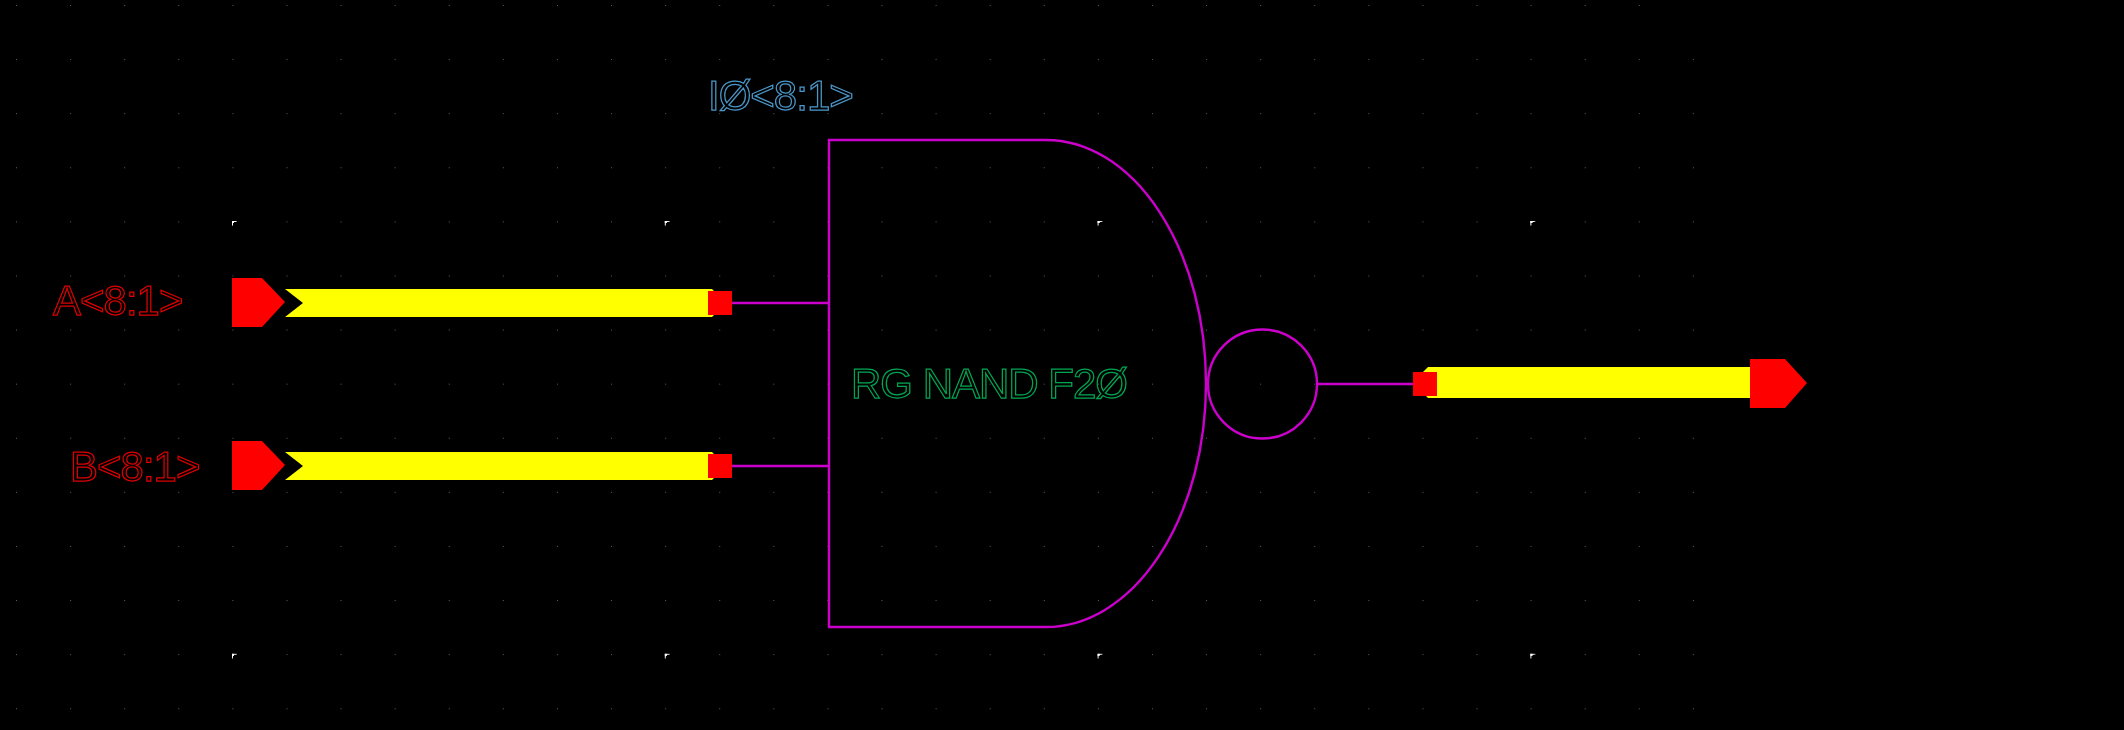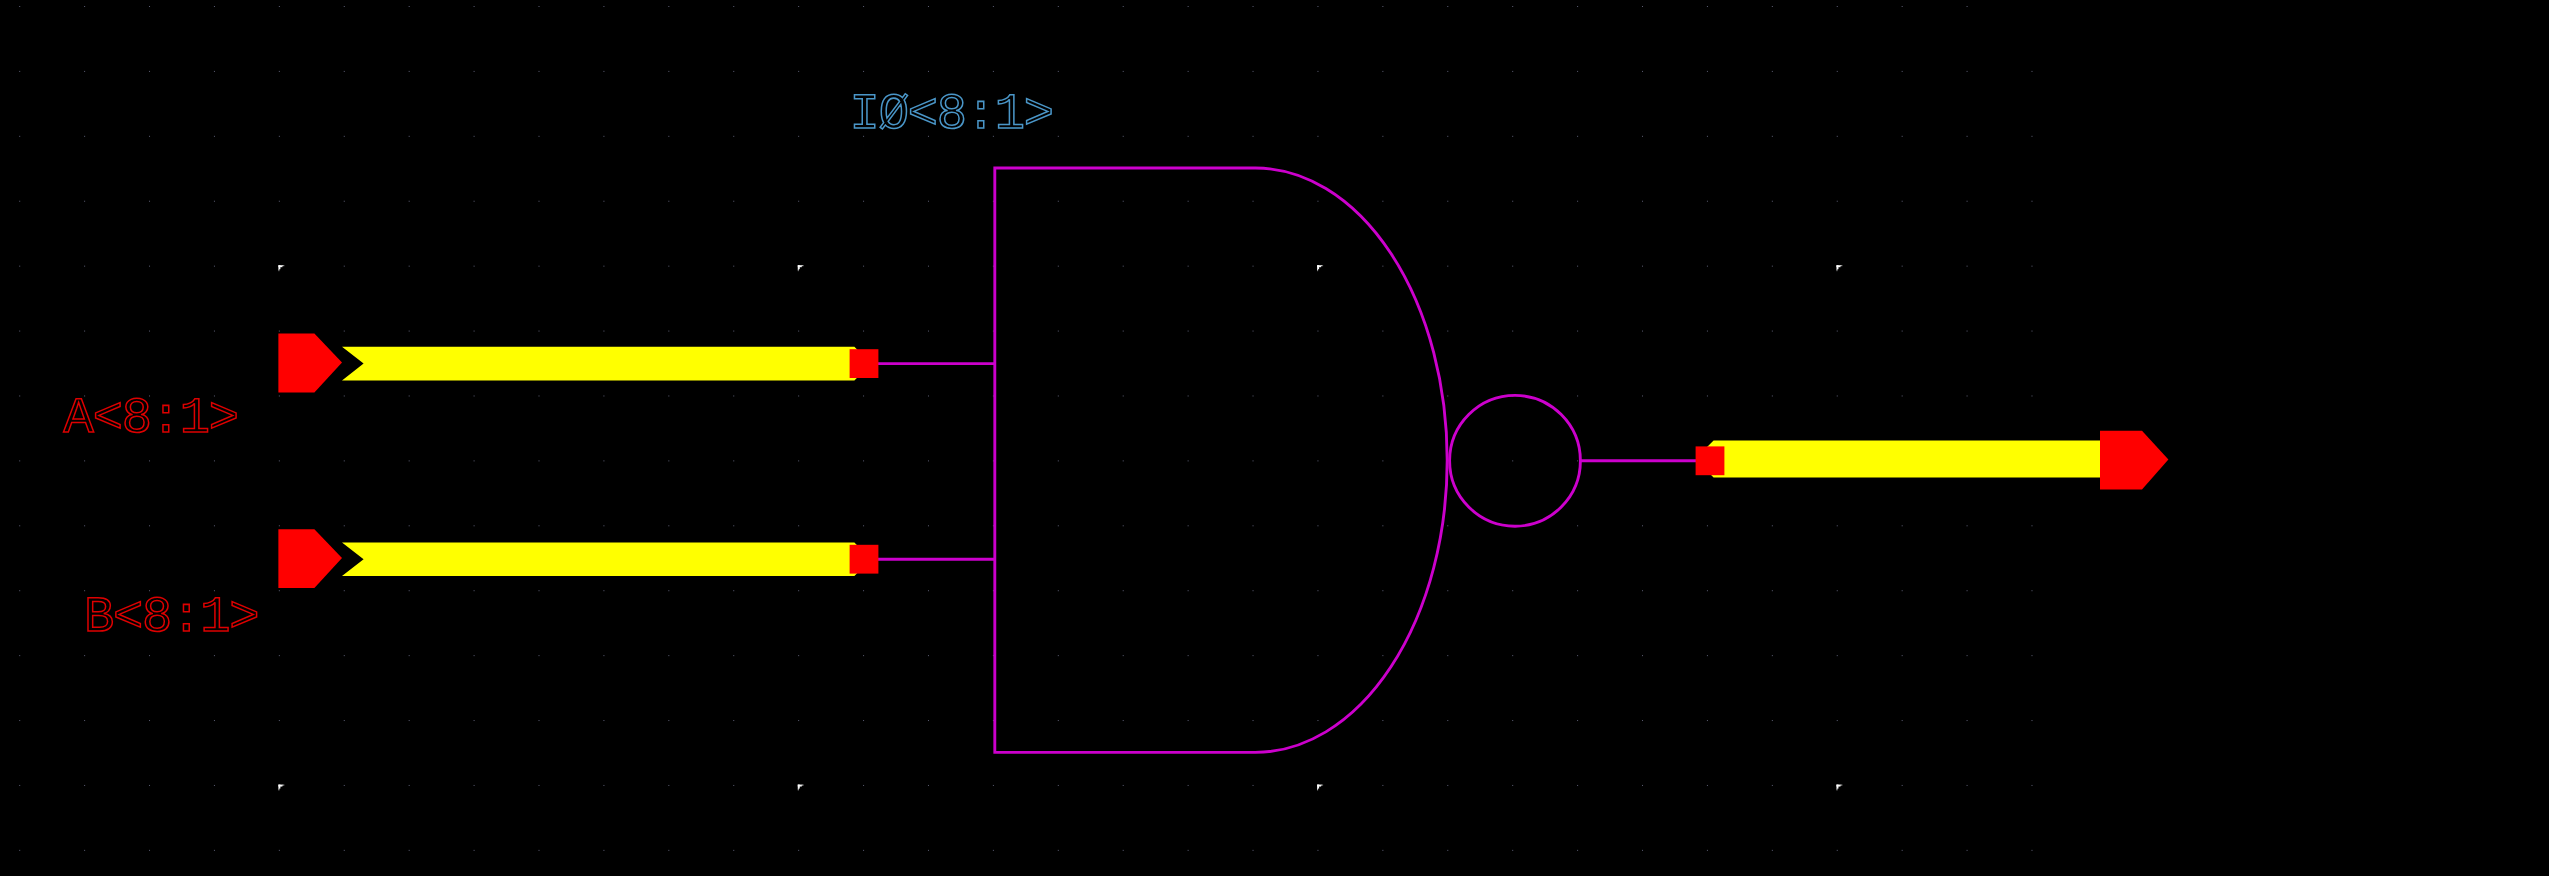--- a/index.html
+++ b/index.html
@@ -16,21 +16,21 @@
     height: 730px;
     background-color: #000000;
     
     background-image:
       radial-gradient(ellipse 1.7px 4.8px at 0 0, rgba(255,255,255,0.97) 97%, rgba(255,255,255,0) 100%),
       radial-gradient(ellipse 4.8px 1.7px at 0 0, rgba(255,255,255,0.97) 97%, rgba(255,255,255,0) 100%),
       radial-gradient(circle 1.3px at 0 0, #5c5e74 96%, rgba(0,0,0,0) 100%);
     background-size: 432.8px 432.8px, 432.8px 432.8px, 54.1px 54.1px;
     background-position: 232px 221px, 232px 221px, 16px 5px;
     background-repeat: repeat;
-    font-family: Liberation Mono, monospace;
+    font-family: Liberation Sans, sans-serif;
     border-radius: 20px;
   }
   svg.shapes {
     position: absolute;
     left: 0; top: 0;
     width: 2124px;
     height: 730px;
   }
   .sym-outline { fill: none; stroke: #CC00CC; stroke-width: 2.4; }
   .wire       { stroke: #CC00CC; stroke-width: 2.4; }
@@ -39,21 +39,21 @@
   .label {
     position: absolute;
     font-size: 42px;
     line-height: 42px;
     letter-spacing: -1px;
     white-space: pre;
     
     -webkit-text-fill-color: transparent;
     -webkit-text-stroke: 1.25px currentColor;
   }
-  .label-net      { color: #DE0000; margin-top: 48px; }
+  .label-net      { color: #DE0000; }
   .label-instance { position: absolute; color: #4A96C8; left: 708px; top: 75px; }
   .label-cell     { position: absolute; color: #00A551; left: 851px; top: 363px; }
   .label-a   { left: 53px;   top: 280px; }
   .label-b   { left: 70px;   top: 446px; }
   .label-out { left: 1816px; top: 365px; }
 </style>
 </head>
 <body>
 
 <div class="canvas">
@@ -77,19 +77,20 @@
 
     <polygon class="pin-shape" points="1750,359 1785,359 1807,383 1785,408 1750,408"></polygon>
 
     <rect class="pin-shape" x="708" y="291" width="24" height="24"></rect>
     <rect class="pin-shape" x="708" y="454" width="24" height="24"></rect>
     <rect class="pin-shape" x="1413" y="372" width="24" height="24"></rect>
   </svg>
 
   <div class="label label-instance">IØ&lt;8:1&gt;</div>
 
+  <div class="label label-cell">RG NAND F2Ø</div>
 
   <div class="label label-net label-a">A&lt;8:1&gt;</div>
 
   <div class="label label-net label-b">B&lt;8:1&gt;</div>
 
 
 </div>
 
 </body></html>

